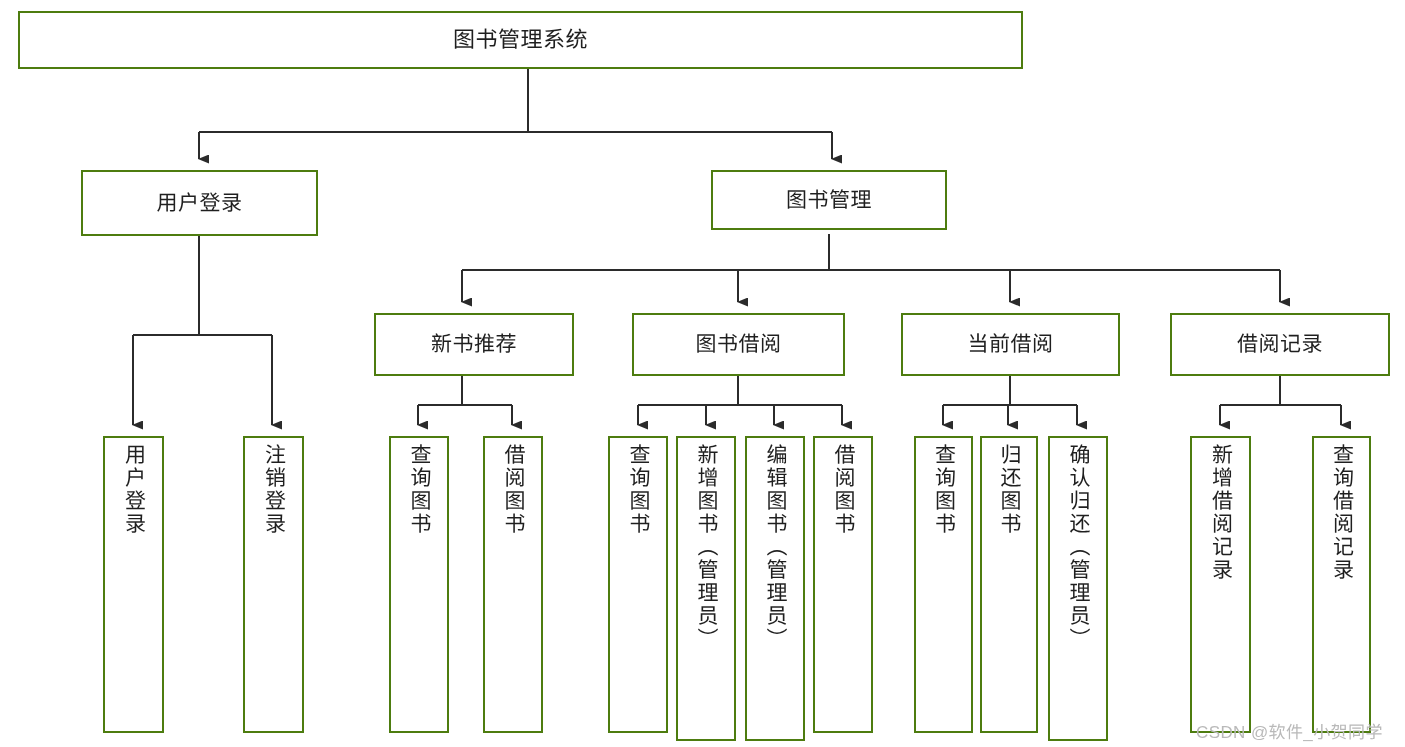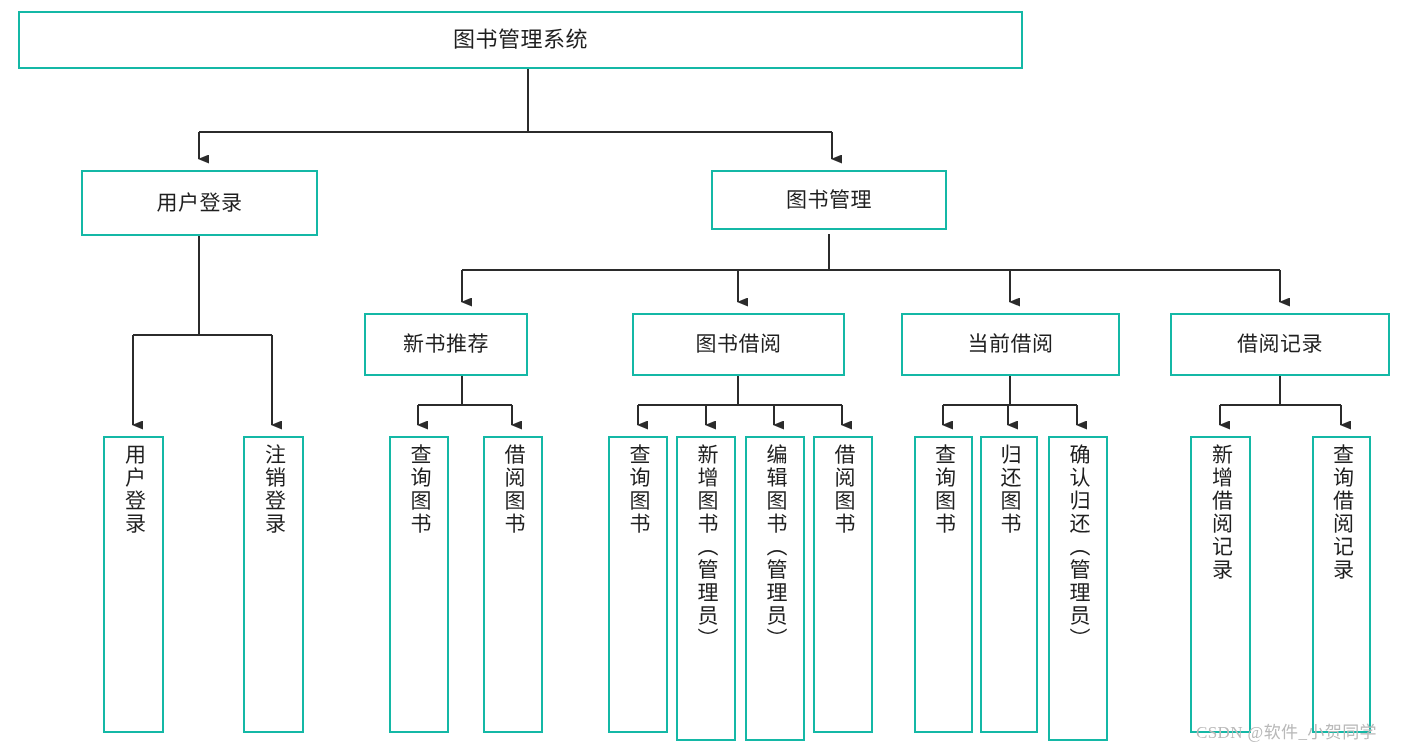--- a/index.html
+++ b/index.html
@@ -18,21 +18,21 @@
   svg#wires{
     position:absolute;
     left:0; top:0;
     width:1405px; height:747px;
     pointer-events:none;
   }
   .node{
     position:absolute;
     box-sizing:border-box;
     background:#ffffff;
-    border:2px solid #14b8a6;
+    border:2px solid #4d7c0f;
     display:flex;
     align-items:center;
     justify-content:center;
     text-align:center;
   }
   .node .lbl{
     display:block;
     line-height:1.18;
     color:#1f1f1f;
     letter-spacing:0.5px;
@@ -55,21 +55,21 @@
     font-size:21px;
     line-height:1.05;
     letter-spacing:2px;
     white-space:nowrap;
   }
   .watermark{
     position:absolute;
     font-size:17px;
     color:#b9b9b9;
     white-space:nowrap;
-    font-family:Liberation Serif, serif;
+    font-family:Liberation Sans, sans-serif;
     letter-spacing:0.4px;
   }
 </style>
 </head>
 <body>
 
 <div id="canvas">
 
   <svg id="wires" viewBox="0 0 1405 747">
     <defs>
@@ -125,21 +125,21 @@
     <span class="lbl">图书管理系统</span>
   </div>
 
   <div class="node horiz" style="left:81px;top:170px;width:237px;height:66px;">
     <span class="lbl">用户登录</span>
   </div>
   <div class="node horiz" style="left:711px;top:170px;width:236px;height:60px;">
     <span class="lbl">图书管理</span>
   </div>
 
-  <div class="node horiz" style="left:364px;top:313px;width:164px;height:63px;">
+  <div class="node horiz" style="left:374px;top:313px;width:200px;height:63px;">
     <span class="lbl">新书推荐</span>
   </div>
   <div class="node horiz" style="left:632px;top:313px;width:213px;height:63px;">
     <span class="lbl">图书借阅</span>
   </div>
   <div class="node horiz" style="left:1170px;top:313px;width:220px;height:63px;">
     <span class="lbl">借阅记录</span>
   </div>
   <div class="node horiz" style="left:901px;top:313px;width:219px;height:63px;">
     <span class="lbl">当前借阅</span>

